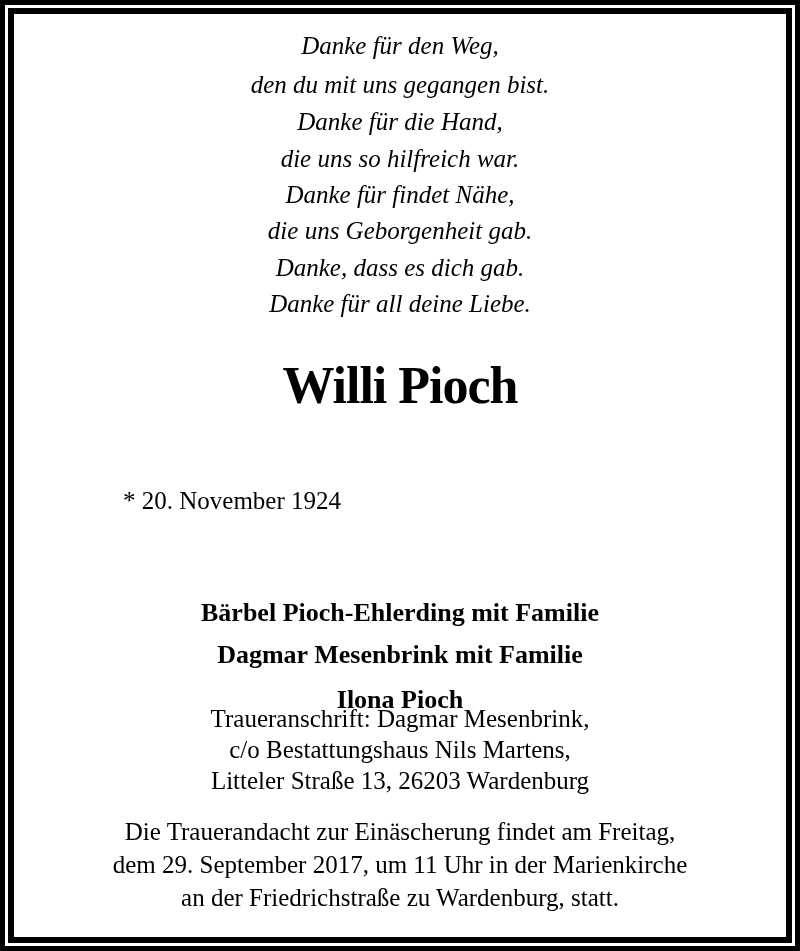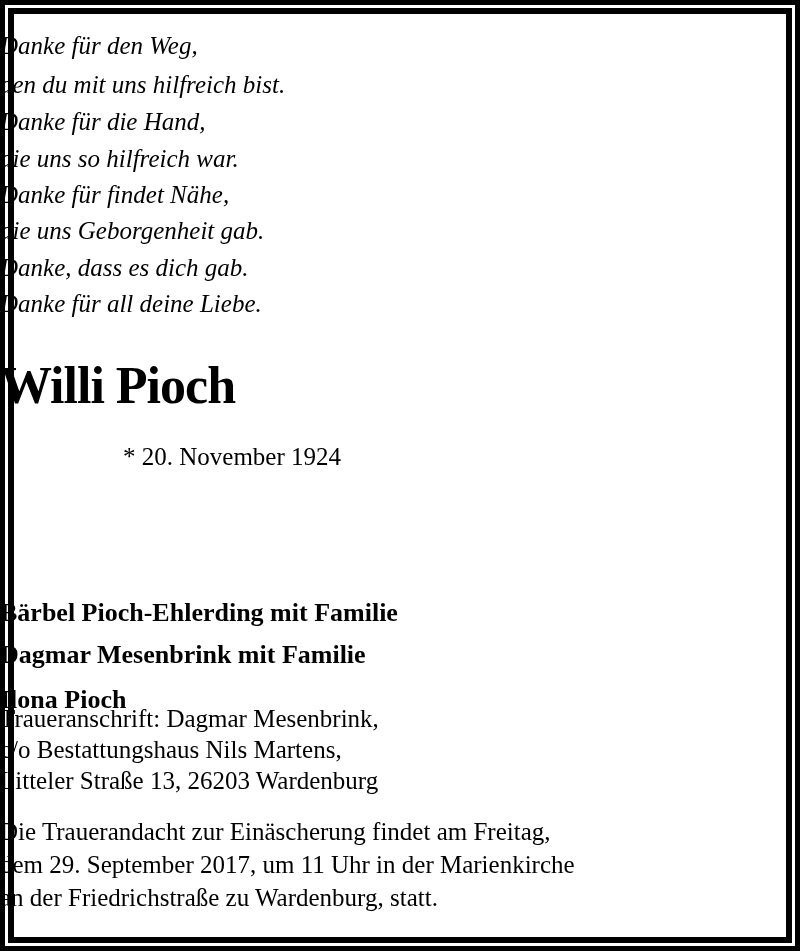--- a/index.html
+++ b/index.html
@@ -8,41 +8,41 @@
     position: absolute; left: 0; top: 0; width: 800px; height: 951px;
     box-sizing: border-box; border: 5px solid #000;
   }
   .frame-inner {
     position: absolute; left: 8px; top: 8px; width: 784px; height: 935px;
     box-sizing: border-box; border: 6px solid #000;
   }
   .content {
     position: absolute; left: 0; top: 0; width: 800px; height: 951px;
     font-family: "Liberation Serif", "DejaVu Serif", serif;
-    color: #000; 
+    color: #000; text-align: center;
   }
   .line { position: absolute; left: 0; width: 800px; white-space: nowrap; }
   .poem { font-style: italic; font-size: 25px; line-height: 36px; }
   .name { font-weight: bold; font-size: 52px; line-height: 90px; letter-spacing: -1px; }
-  .dates { font-size: 25px; line-height: 32px; }
+  .dates { font-size: 25px; line-height: 32px; margin-top: 44px; }
   .dates span { position: absolute; white-space: nowrap; }
   .regular { font-size: 25px; line-height: 32px; }
   .mourner { font-weight: bold; font-size: 26px; line-height: 38px; margin-top: 34px; }
 </style>
 </head>
 <body>
 
 <div class="frame-outer"></div>
 <div class="frame-inner"></div>
 
 <div class="content">
 
   <div>
     <div class="line poem" style="top:28px">Danke für den Weg,</div>
-    <div class="line poem" style="top:67px">den du mit uns hilfreich bist.</div>
+    <div class="line poem" style="top:67px">den du mit uns gegangen bist.</div>
     <div class="line poem" style="top:104px">Danke für die Hand,</div>
     <div class="line poem" style="top:141px">die uns so hilfreich war.</div>
     <div class="line poem" style="top:177px">Danke für findet Nähe,</div>
     <div class="line poem" style="top:213px">die uns Geborgenheit gab.</div>
     <div class="line poem" style="top:250px">Danke, dass es dich gab.</div>
     <div class="line poem" style="top:286px">Danke für all deine Liebe.</div>
   </div>
 
   <div class="line name" style="top:341px">Willi Pioch</div>
 

